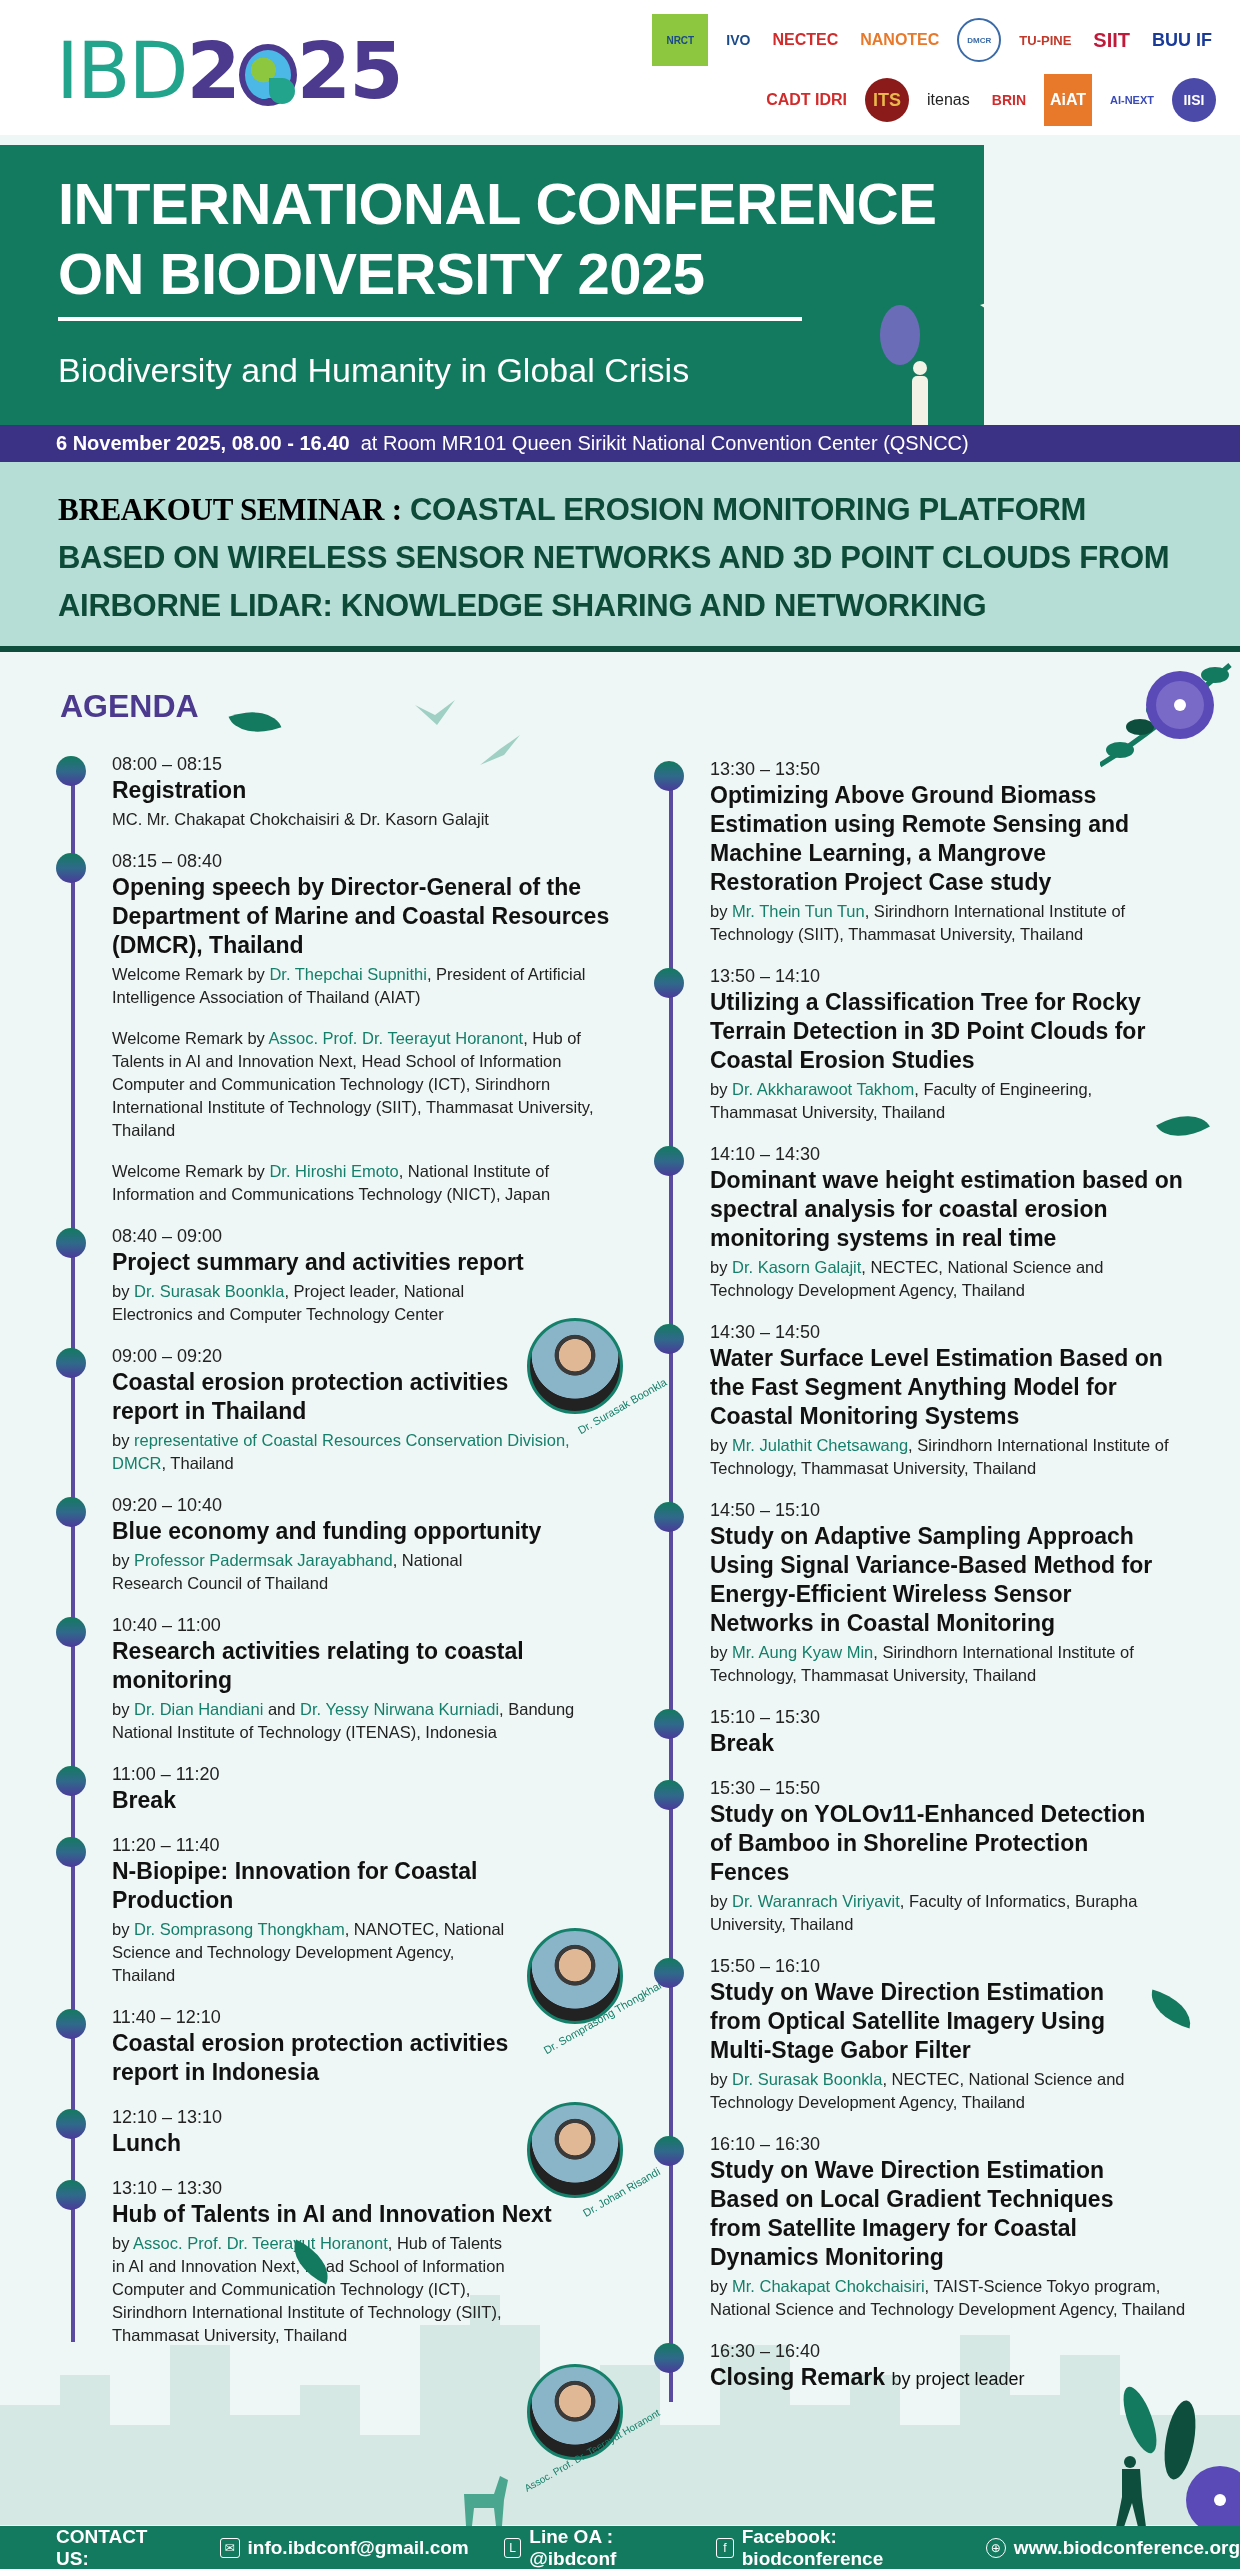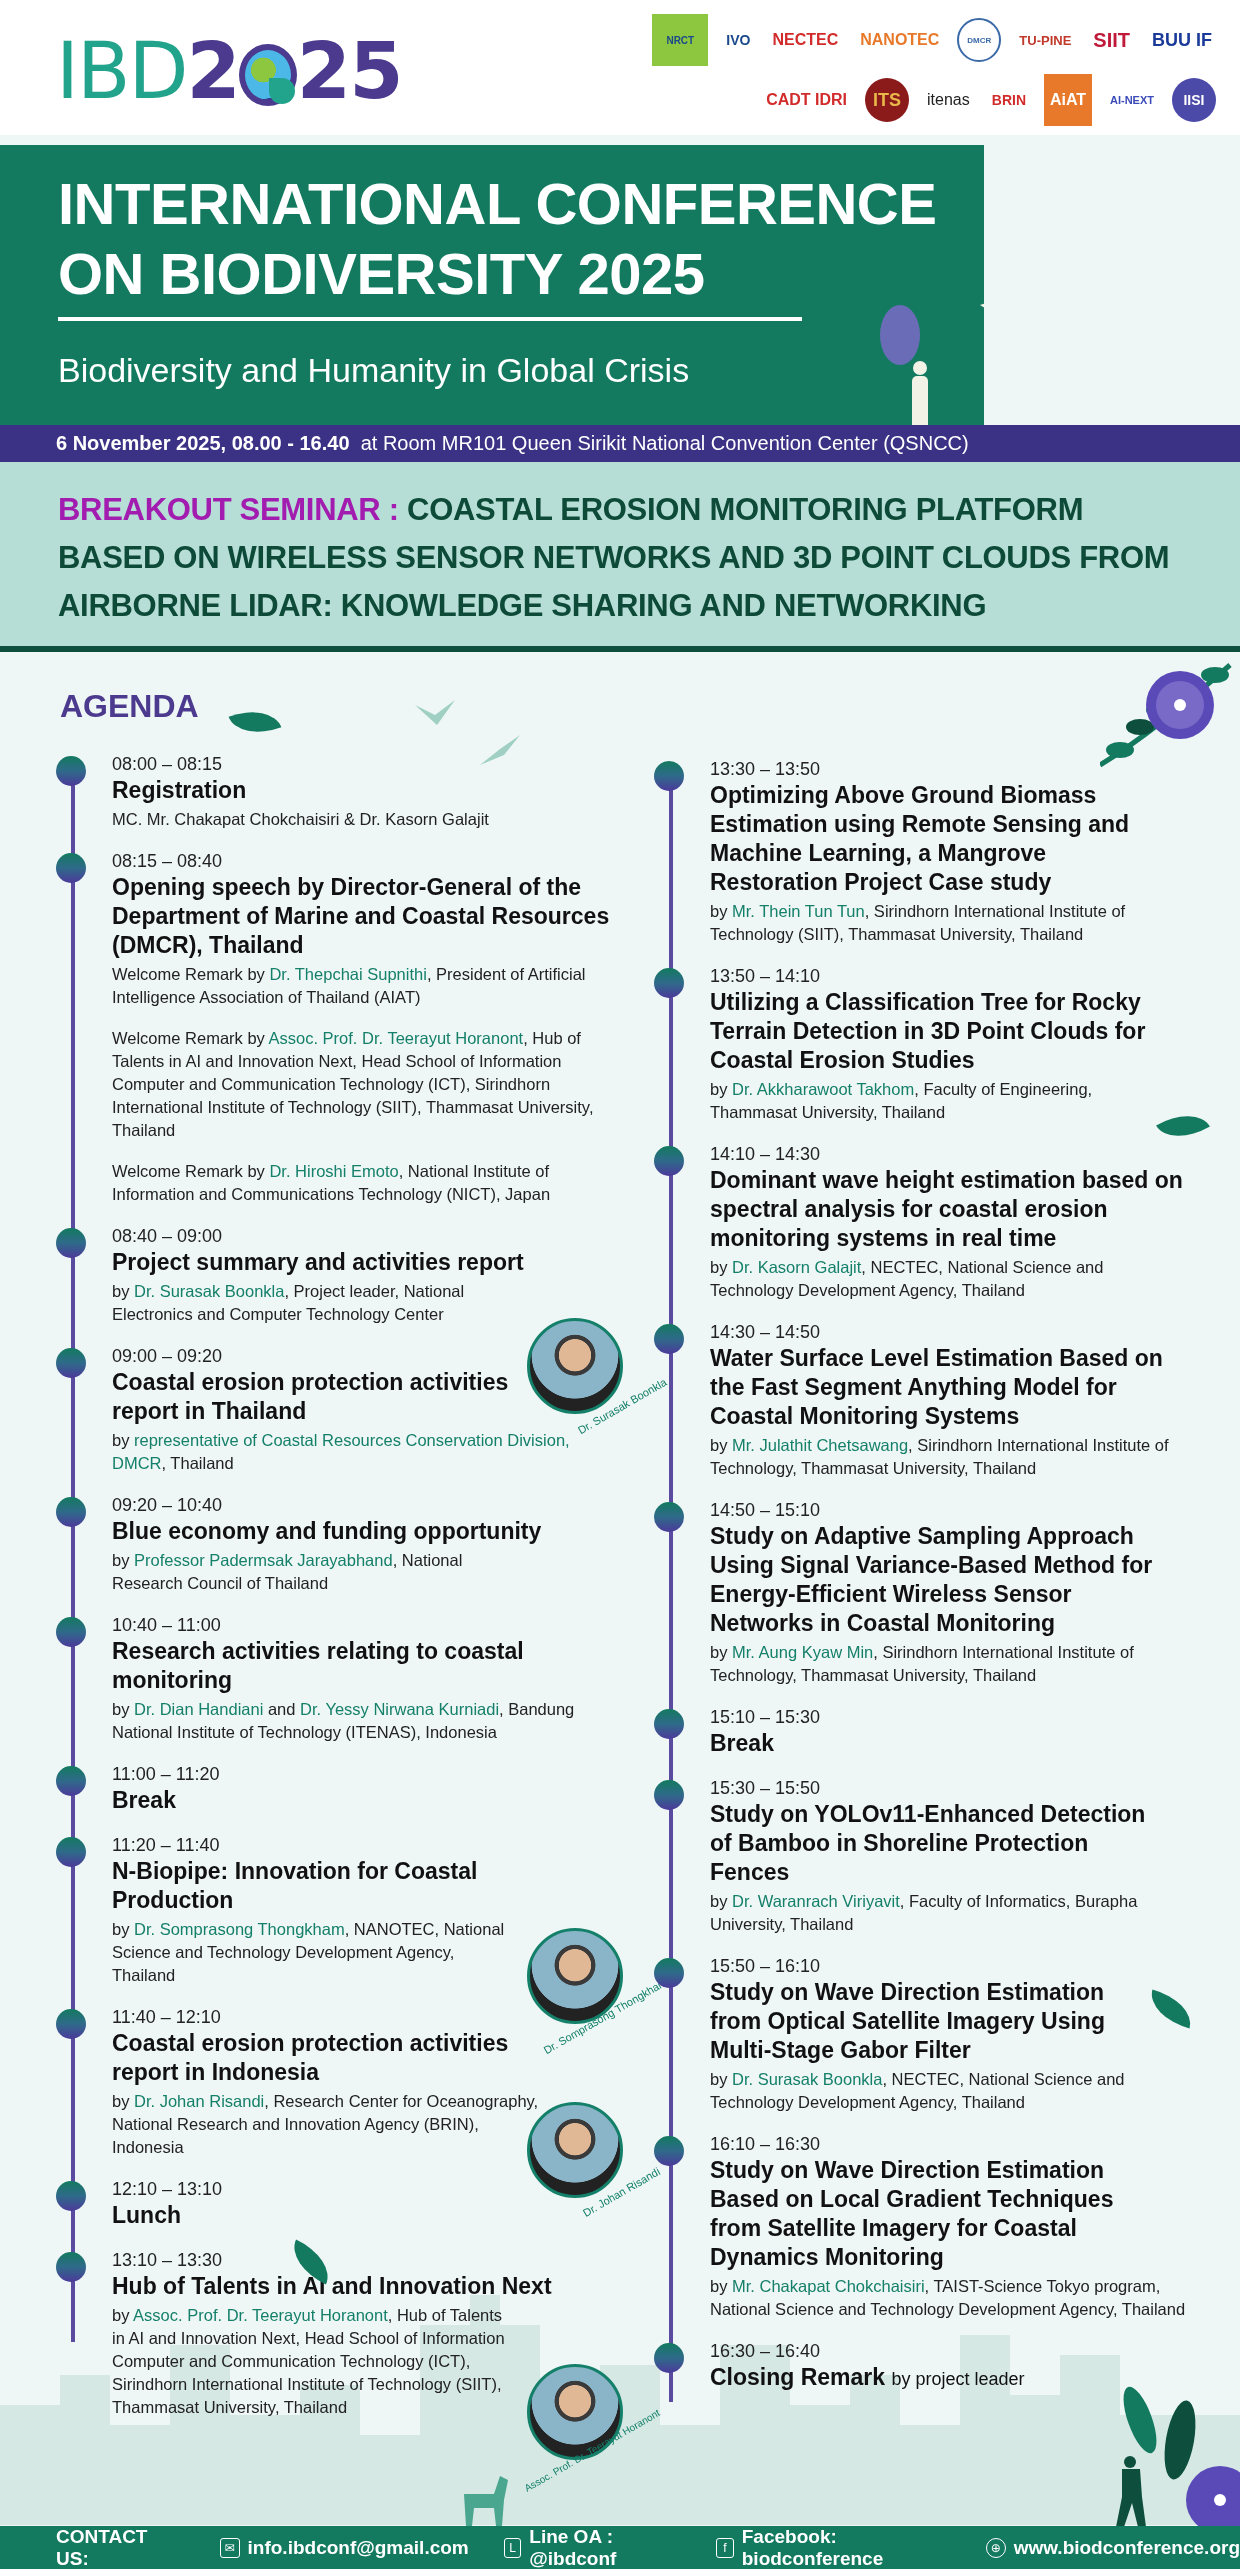--- a/index.html
+++ b/index.html
@@ -39,21 +39,21 @@
   .hero-sub { position: absolute; left: 58px; top: 205px; color: #fff; font-size: 34px; line-height: 40px; }
   .giraffe { position: absolute; left: 960px; top: 140px; width: 140px; height: 150px; }
   .plant { position: absolute; border-radius: 50%; background: #7a6ac8; opacity: 0.85; }
 
   .dateline { position: absolute; left: 0; top: 425px; width: 1240px; height: 37px; background: #3b3285; color: #fff; font-size: 20px; line-height: 37px; padding-left: 56px; }
   .dateline b { font-weight: 700; }
 
   
   .seminar { position: absolute; left: 0; top: 462px; width: 1240px; height: 190px; background: #b7ded6; border-bottom: 6px solid #0d4f3c; }
   .seminar-title { position: absolute; left: 58px; top: 24px; width: 1140px; font-size: 31px; font-weight: 700; line-height: 48px; color: #0d4a38; letter-spacing: -0.3px; }
-  .seminar-title .lbl { color: #a21caf; }
+  .seminar-title .lbl { color: #000000; font-family: Liberation Serif, serif; }
 
   
   .agenda-h { position: absolute; left: 60px; top: 688px; color: #4b3a8e; font-size: 32px; font-weight: 700; }
 
   .col { position: absolute; }
   .col.left { left: 56px; top: 752px; width: 580px; }
   .col.right { left: 654px; top: 757px; width: 540px; }
   .tline { position: absolute; left: 15px; width: 4px; background: #5a4aa0; }
   .item { position: relative; padding-left: 56px; }
   .dot { position: absolute; left: 0; top: 4px; width: 30px; height: 30px; border-radius: 50%; background: linear-gradient(180deg, #137a5f 0%, #2f6a8a 50%, #4b3a9a 100%); }
@@ -225,21 +225,20 @@
     <div class="dot"></div>
     <div class="time">11:20 – 11:40</div>
     <div class="ttl" style="width:410px;">N-Biopipe: Innovation for Coastal Production</div>
     <div class="desc" style="width:410px;"><span>by </span><span class="nm">Dr. Somprasong Thongkham</span><span>, NANOTEC, National Science and Technology Development Agency, Thailand</span></div>
   </div>
 
   <div class="item" style="margin-bottom:18px;width:500px;">
     <div class="dot"></div>
     <div class="time">11:40 – 12:10</div>
     <div class="ttl" style="width:440px;">Coastal erosion protection activities report in Indonesia</div>
-    <div class="desc" style="width:440px;"><span>by </span><span class="nm">Dr. Johan Risandi</span><span>, Research Center for Oceanography, National Research and Innovation Agency (BRIN), Indonesia</span></div>
   </div>
 
   <div class="item" style="margin-bottom:18px;">
     <div class="dot"></div>
     <div class="time">12:10 – 13:10</div>
     <div class="ttl">Lunch</div>
   </div>
 
   <div class="item" style="width:520px;">
     <div class="dot"></div>

